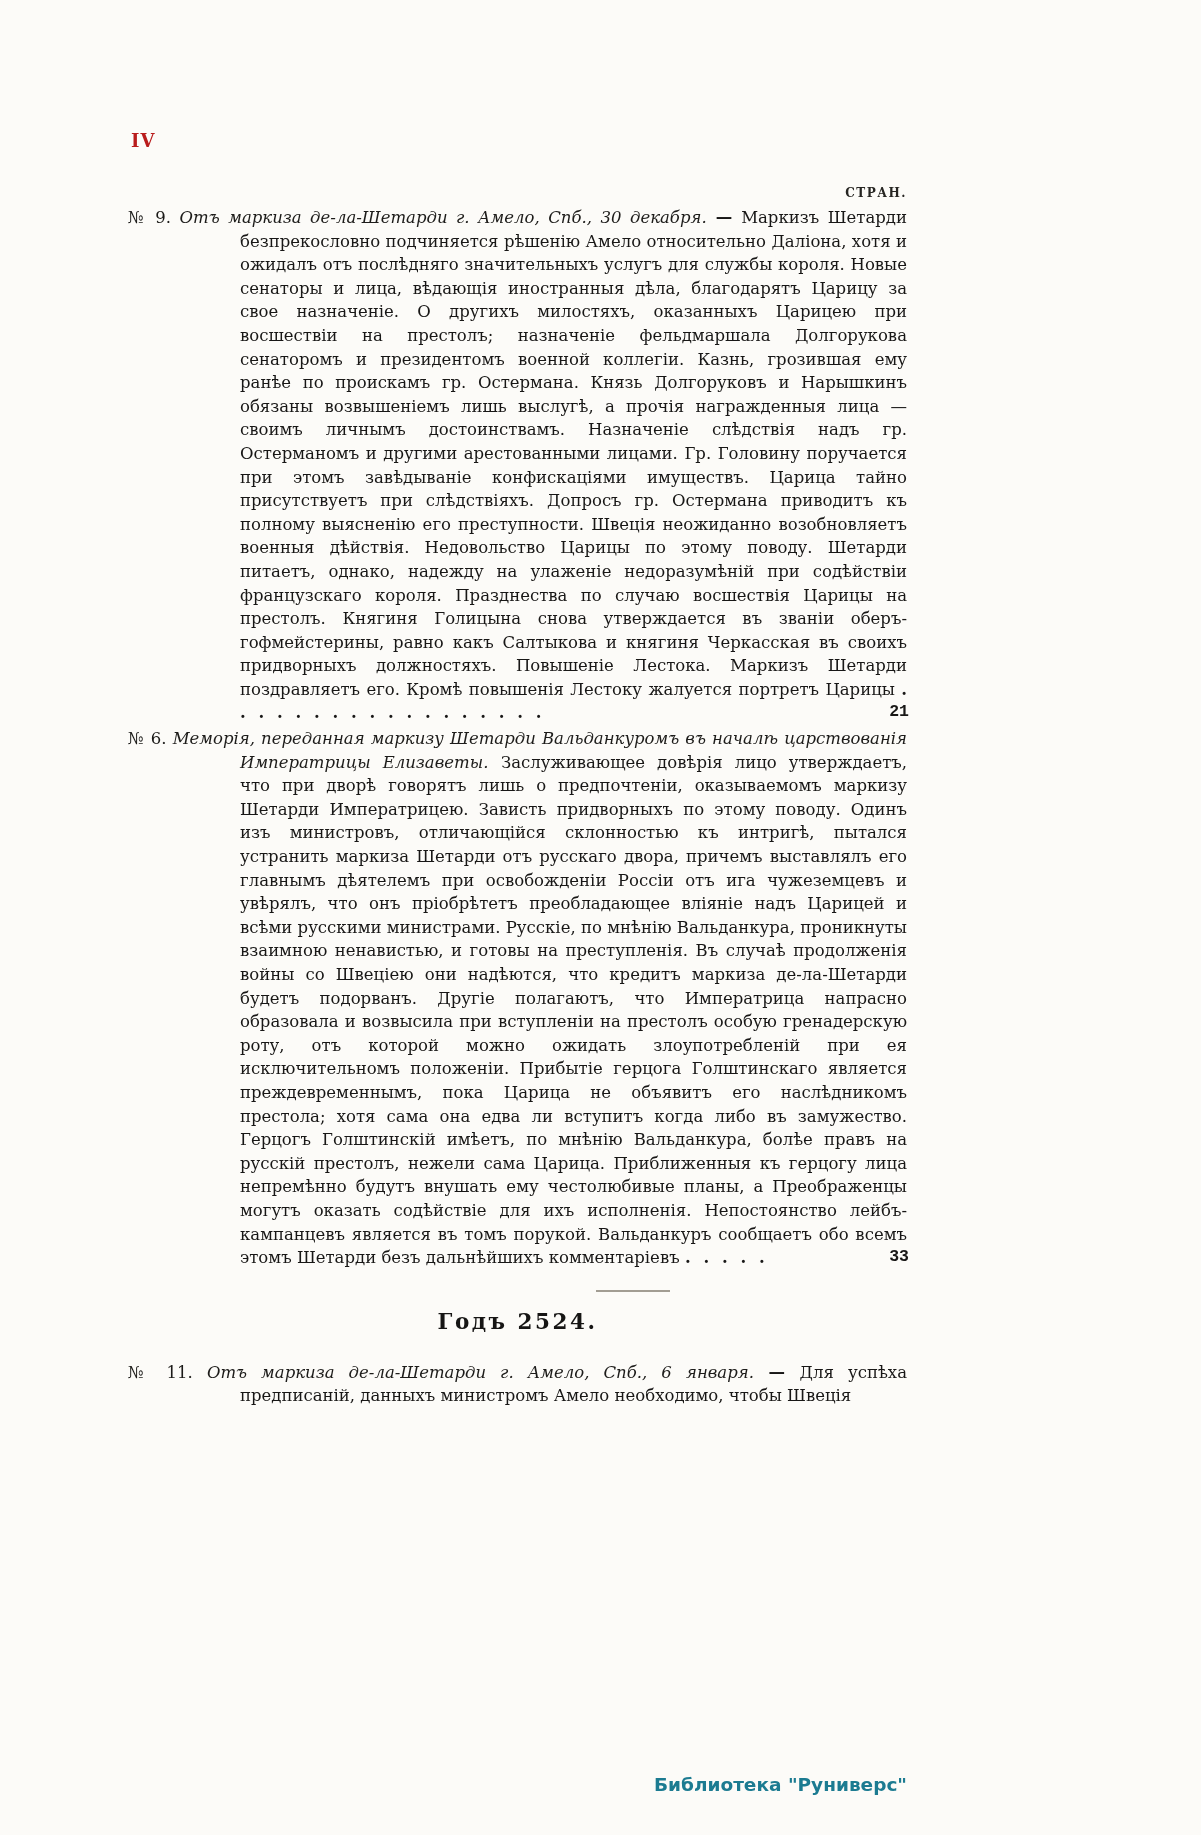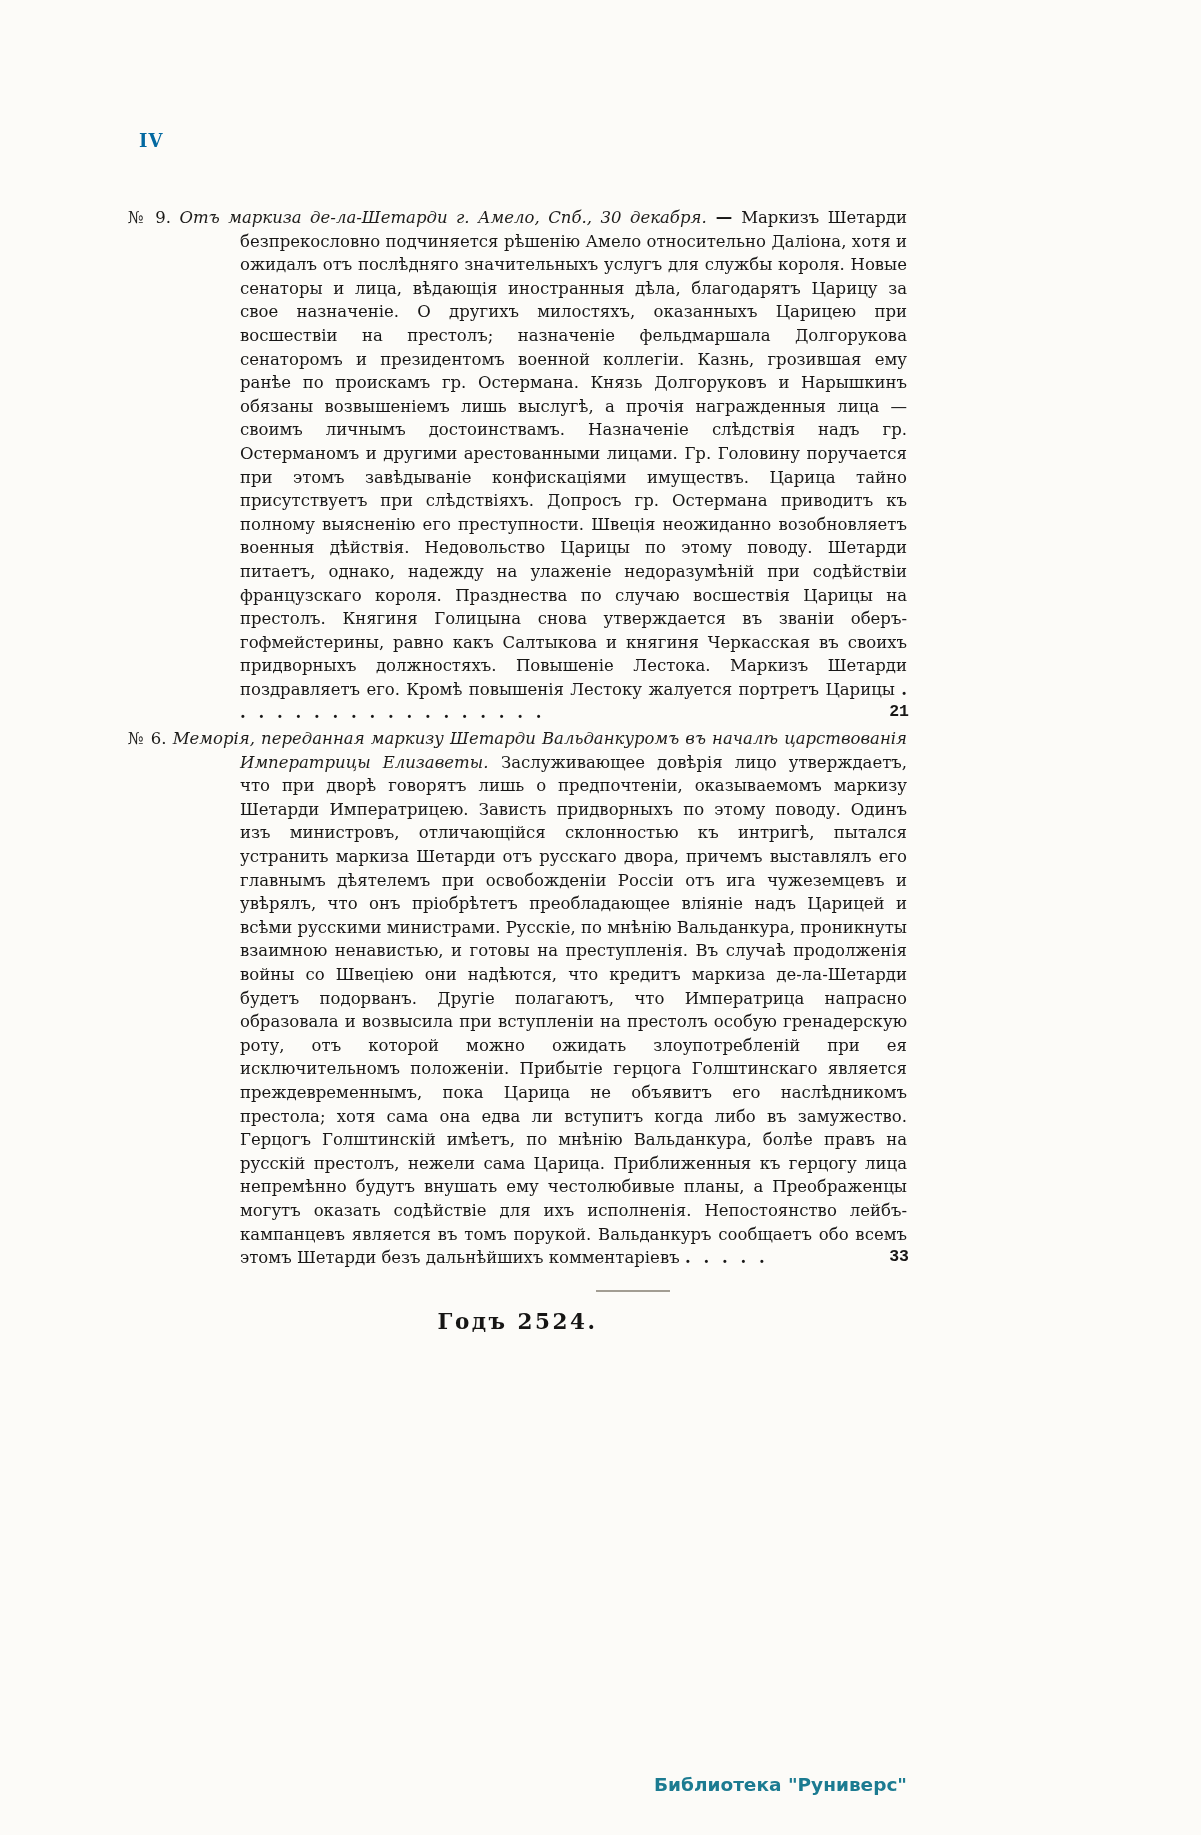--- a/index.html
+++ b/index.html
@@ -15,22 +15,21 @@
     background: #fcfbf8;
     overflow: hidden;
   }
   .folio {
     position: absolute;
     left: 131px;
     top: 130px;
     font-size: 18px;
     font-weight: bold;
     letter-spacing: 1px;
-    color: #0369a1;
-    margin-left: 8px;
+    color: #b91c1c;
   }
   .colhead {
     position: absolute;
     left: 128px;
     top: 186px;
     width: 779px;
     text-align: right;
     font-size: 12px;
     letter-spacing: 1.5px;
     font-weight: bold;
@@ -93,20 +92,21 @@
     color: #1c7b91;
   }
 </style>
 </head>
 <body>
 
 <div class="page">
 
   <div class="folio">IV</div>
 
+  <div class="colhead">СТРАН.</div>
 
   <main class="toc">
 
     <section class="entry">
       <span class="no">№ 9.</span>
       <span class="src">Отъ маркиза де-ла-Шетарди г. Амело, Спб., 30 декабря.</span><span class="sep"> — </span><span class="sum">Маркизъ Шетарди безпрекословно подчиняется рѣшенію Амело относительно Даліона, хотя и ожидалъ отъ послѣдняго значительныхъ услугъ для службы короля. Новые сенаторы и лица, вѣдающія иностранныя дѣла, благодарятъ Царицу за свое назначеніе. О другихъ милостяхъ, оказанныхъ Царицею при восшествіи на престолъ; назначеніе фельдмаршала Долгорукова сенаторомъ и президентомъ военной коллегіи. Казнь, грозившая ему ранѣе по проискамъ гр. Остермана. Князь Долгоруковъ и Нарышкинъ обязаны возвышеніемъ лишь выслугѣ, а прочія награжденныя лица — своимъ личнымъ достоинствамъ. Назначеніе слѣдствія надъ гр. Остерманомъ и другими арестованными лицами. Гр. Головину поручается при этомъ завѣдываніе конфискаціями имуществъ. Царица тайно присутствуетъ при слѣдствіяхъ. Допросъ гр. Остермана приводитъ къ полному выясненію его преступности. Швеція неожиданно возобновляетъ военныя дѣйствія. Недовольство Царицы по этому поводу. Шетарди питаетъ, однако, надежду на улаженіе недоразумѣній при содѣйствіи французскаго короля. Празднества по случаю восшествія Царицы на престолъ. Княгиня Голицына снова утверждается въ званіи оберъ-гофмейстерины, равно какъ Салтыкова и княгиня Черкасская въ своихъ придворныхъ должностяхъ. Повышеніе Лестока. Маркизъ Шетарди поздравляетъ его. Кромѣ повышенія Лестоку жалуется портретъ Царицы</span>
       <span class="leader">. . . . . . . . . . . . . . . . . .</span>
       <span class="pref">21</span>
     </section>
 
@@ -114,18 +114,22 @@
       <span class="no">№ 6.</span>
       <span class="src">Меморія, переданная маркизу Шетарди Вальданкуромъ въ началѣ царствованія Императрицы Елизаветы.</span><span class="sep"> </span><span class="sum">Заслуживающее довѣрія лицо утверждаетъ, что при дворѣ говорятъ лишь о предпочтеніи, оказываемомъ маркизу Шетарди Императрицею. Зависть придворныхъ по этому поводу. Одинъ изъ министровъ, отличающійся склонностью къ интригѣ, пытался устранить маркиза Шетарди отъ русскаго двора, причемъ выставлялъ его главнымъ дѣятелемъ при освобожденіи Россіи отъ ига чужеземцевъ и увѣрялъ, что онъ пріобрѣтетъ преобладающее вліяніе надъ Царицей и всѣми русскими министрами. Русскіе, по мнѣнію Вальданкура, проникнуты взаимною ненавистью, и готовы на преступленія. Въ случаѣ продолженія войны со Швеціею они надѣются, что кредитъ маркиза де-ла-Шетарди будетъ подорванъ. Другіе полагаютъ, что Императрица напрасно образовала и возвысила при вступленіи на престолъ особую гренадерскую роту, отъ которой можно ожидать злоупотребленій при ея исключительномъ положеніи. Прибытіе герцога Голштинскаго является преждевременнымъ, пока Царица не объявитъ его наслѣдникомъ престола; хотя сама она едва ли вступитъ когда либо въ замужество. Герцогъ Голштинскій имѣетъ, по мнѣнію Вальданкура, болѣе правъ на русскій престолъ, нежели сама Царица. Приближенныя къ герцогу лица непремѣнно будутъ внушать ему честолюбивые планы, а Преображенцы могутъ оказать содѣйствіе для ихъ исполненія. Непостоянство лейбъ-кампанцевъ является въ томъ порукой. Вальданкуръ сообщаетъ обо всемъ этомъ Шетарди безъ дальнѣйшихъ комментаріевъ</span>
       <span class="leader">. . . . .</span>
       <span class="pref">33</span>
     </section>
 
     <div class="divider"></div>
 
     <h2 class="year-heading">Годъ 2524.</h2>
 
+    <section class="entry first-of-year">
+      <span class="no">№ 11.</span>
+      <span class="src">Отъ маркиза де-ла-Шетарди г. Амело, Спб., 6 января.</span><span class="sep"> — </span><span class="sum">Для успѣха предписаній, данныхъ министромъ Амело необходимо, чтобы Швеція</span>
+    </section>
 
   </main>
 
   <div class="watermark">Библиотека "Руниверс"</div>
 
 </div>
 
 </body></html>

